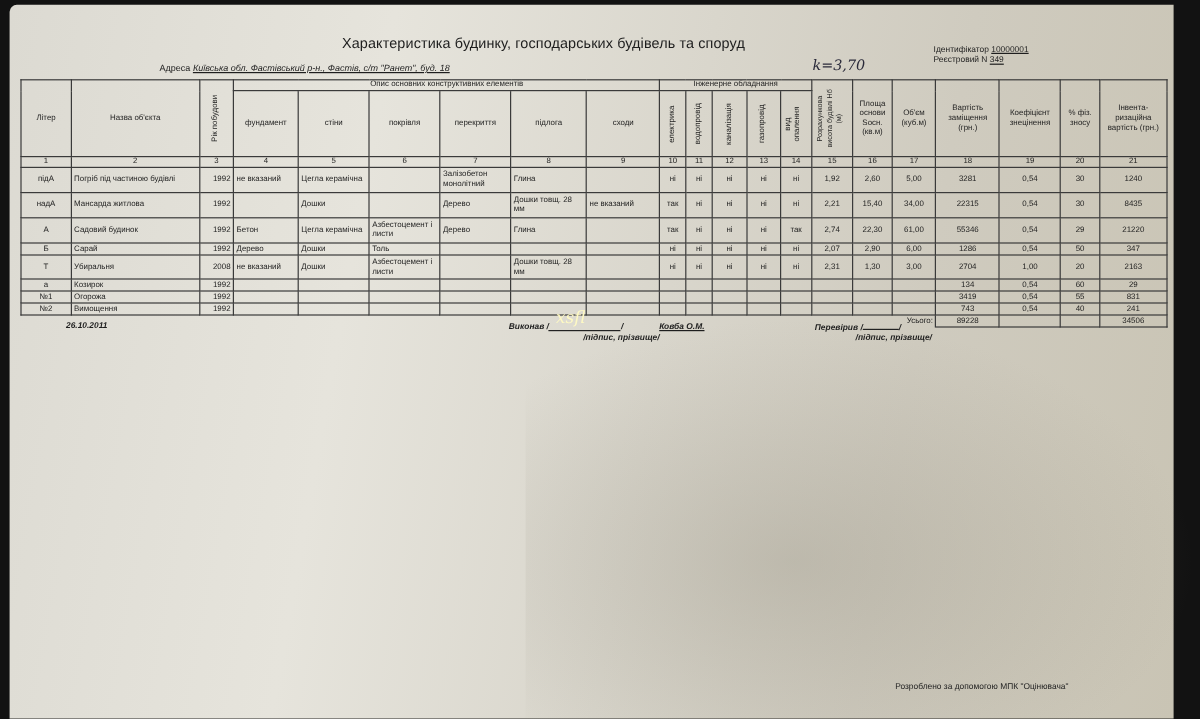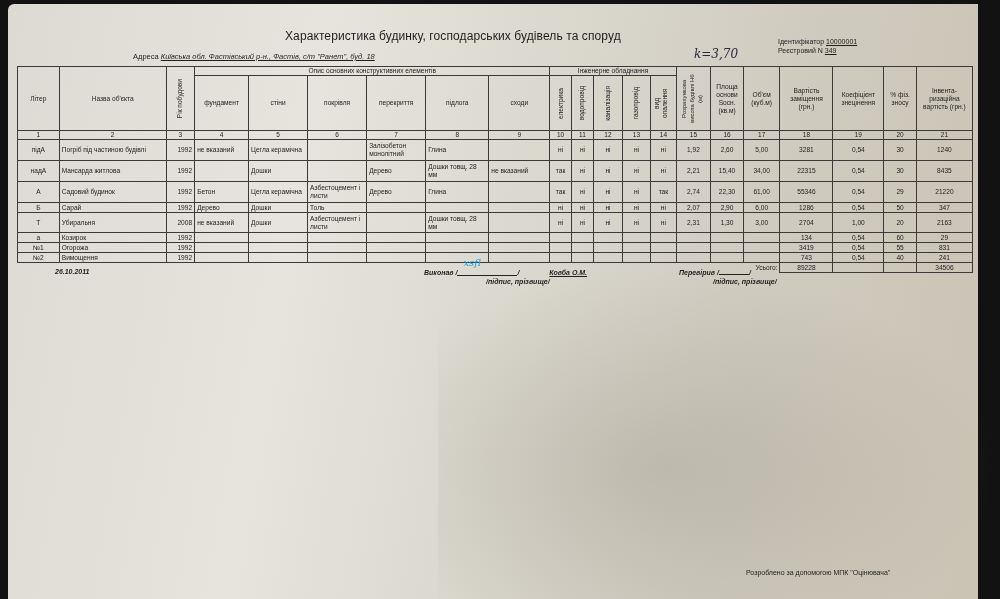--- a/index.html
+++ b/index.html
@@ -22,42 +22,42 @@
   .title {
     position:absolute; left:285px; top:29px; font-size:12px; font-weight:normal; letter-spacing:0.1px;
   }
   .address {
     position:absolute; left:133px; top:52px; font-size:7.5px;
   }
   .address .val { text-decoration:underline; font-style:italic; }
   .ident { position:absolute; left:778px; top:37px; font-size:7px; line-height:9px; }
   .ident .u { text-decoration:underline; }
   .handnote {
-    position:absolute; left:694px; top:47px; font-family:"DejaVu Serif", serif; font-style:italic;
+    position:absolute; left:677px; top:47px; font-family:"DejaVu Serif", serif; font-style:italic;
     font-size:12px; color:#2a2a3a;
   }
   table.grid {
     position:absolute; left:17px; top:66px; width:956px;
     border-collapse:collapse; table-layout:fixed; font-size:6.6px;
   }
   table.grid td, table.grid th {
     border:1px solid #3a3a3a; padding:0 2px; overflow:hidden; font-weight:normal;
     vertical-align:middle; line-height:8px;
   }
   th.hdr { text-align:center; }
   .vert { writing-mode:vertical-rl; transform:rotate(180deg); white-space:nowrap; margin:auto; }
   .num td { text-align:center; height:7px; font-size:6.5px; }
   td.c { text-align:center; }
   td.r { text-align:right; }
   td.l { text-align:left; vertical-align:top; }
   .band td { height:9px; }
   .footer-date { position:absolute; left:55px; top:268px; font-size:7px; font-weight:bold; font-style:italic; }
   .exec { position:absolute; left:424px; top:267px; font-size:7px; font-weight:bold; font-style:italic; }
   .exec .line { display:inline-block; width:60px; border-bottom:1px solid #222; position:relative; height:8px; vertical-align:bottom; }
-  .exec .sig { position:absolute; left:6px; top:-10px; font-family:"DejaVu Serif", serif; font-style:italic; font-size:10px; font-weight:normal; color:#0ea5e9; }
+  .exec .sig { position:absolute; left:6px; top:-10px; font-family:"DejaVu Serif", serif; font-style:italic; font-size:14px; font-weight:normal; color:#fef9c3; }
   .exec .name { margin-left:30px; text-decoration:underline; }
   .exec-sub { position:absolute; left:486px; top:278px; font-size:7px; font-weight:bold; font-style:italic; }
   .check { position:absolute; left:679px; top:267px; font-size:7px; font-weight:bold; font-style:italic; }
   .check .line { display:inline-block; width:30px; border-bottom:1px solid #222; height:7px; }
   .check-sub { position:absolute; left:713px; top:278px; font-size:7px; font-weight:bold; font-style:italic; }
   .credit { position:absolute; left:746px; top:569px; font-size:7px; }
 </style>
 </head>
 <body>
 

